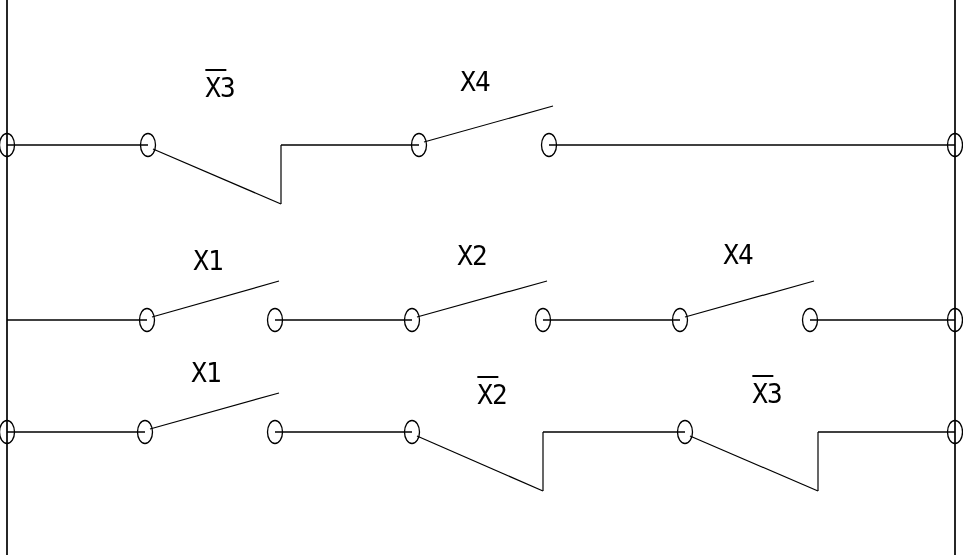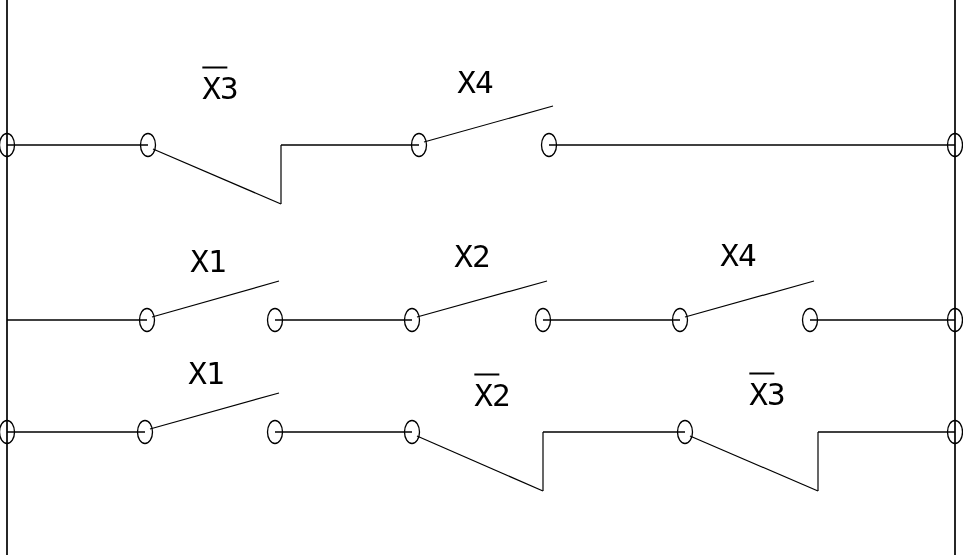--- a/index.html
+++ b/index.html
@@ -9,21 +9,21 @@
     background:#ffffff;
     overflow:hidden;
     font-family:"DejaVu Sans Mono", monospace;
   }
   .canvas svg{position:absolute;left:0;top:0;}
   .labels{position:absolute;left:0;top:0;width:100%;height:100%;}
   .contact-label{
     position:absolute;
     transform:translate(-50%,-50%);
     color:#000000;
-    font-size:31px;
+    font-size:26px;
     line-height:1;
     white-space:nowrap;
     letter-spacing:-1px;
   }
   .contact-label .bar{
     height:0;
     border-top:2px solid #000000;
     width:72%;
     margin:0 0 4px 0;
   }

